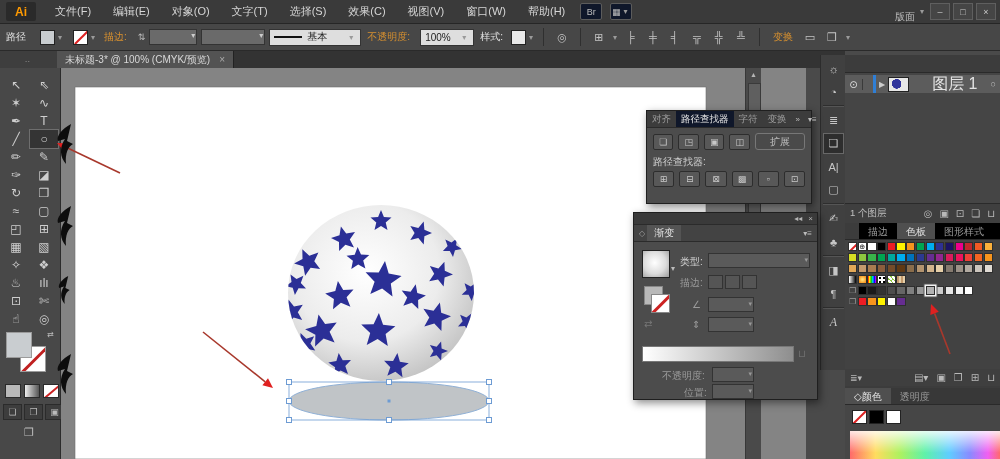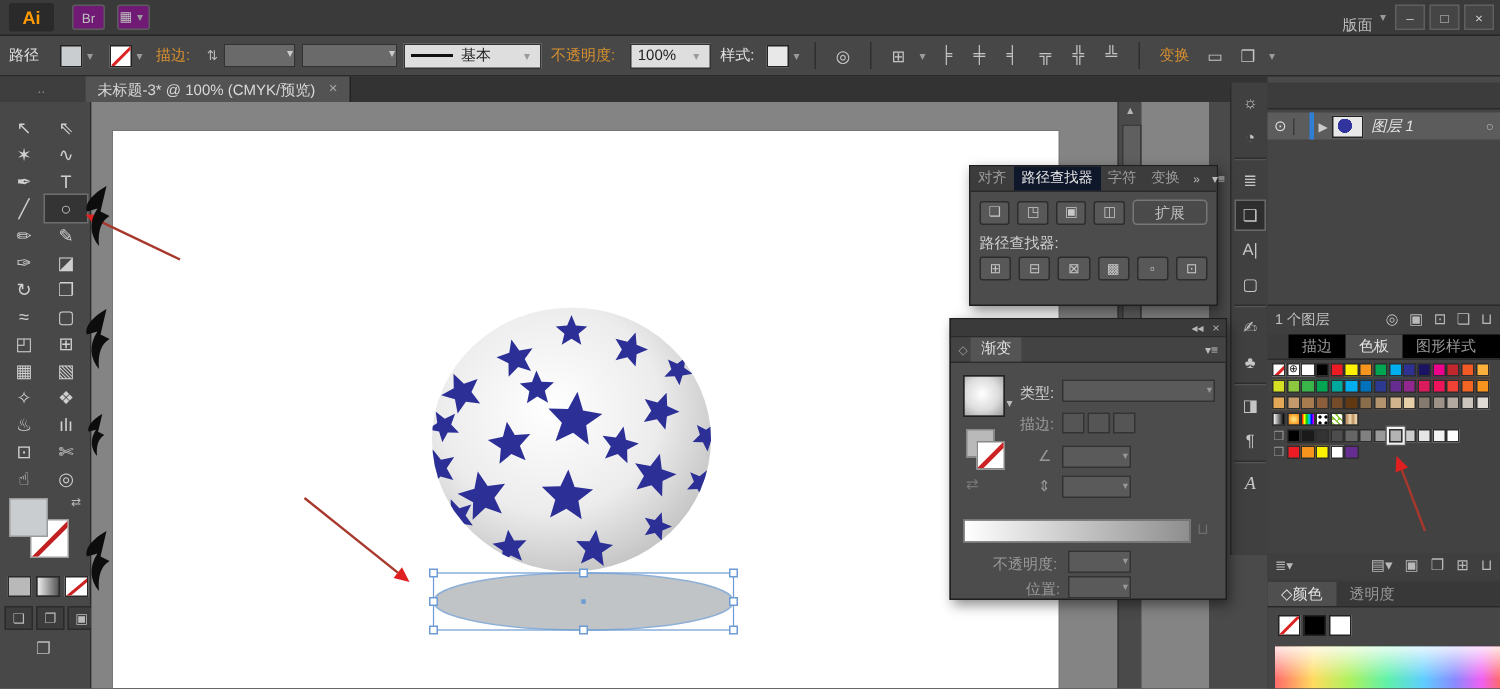--- a/index.html
+++ b/index.html
@@ -6,21 +6,21 @@
   .app{position:relative;width:1000px;height:459px;overflow:hidden;
        font-family:"Liberation Sans","DejaVu Sans",sans-serif;color:#cfcfcf;
        background:#4a4a4a;font-size:11px;-webkit-font-smoothing:antialiased;}
   
   .menubar{position:absolute;left:0;top:0;width:1000px;height:23px;background:#3a3a3a;
            border-bottom:1px solid #262626;display:flex;align-items:center;}
   .ai-logo{width:30px;height:19px;margin:0 8px 0 6px;background:#2a2a2a;color:#ff9a00;
            font-weight:bold;font-size:12px;display:flex;align-items:center;justify-content:center;border-radius:2px;}
   .menu-item{padding:0 11px;line-height:23px;color:#d6d6d6;cursor:default;font-size:11px;}
   .mb-spacer{flex:1;}
-  .mb-btn{min-width:20px;height:15px;margin:0 4px;background:#701a75;border:1px solid #5c5c5c;
+  .mb-btn{min-width:20px;height:15px;margin:0 4px;background:#0f172a;border:1px solid #5c5c5c;
           color:#bdbdbd;font-size:9px;display:flex;align-items:center;justify-content:center;border-radius:2px;}
   .layout-lbl{color:#bdbdbd;font-size:10px;margin:11px 2px 0 10px;}
   .caret{font-size:8px;color:#9a9a9a;margin:0 3px;}
   .win-btn{width:18px;height:15px;border:1px solid #5f5f5f;background:#454545;margin-left:3px;
            display:flex;align-items:center;justify-content:center;font-size:9px;color:#c9c9c9;}
   
   .optionsbar{position:absolute;left:0;top:24px;width:1000px;height:26px;background:#474747;
               border-bottom:1px solid #2a2a2a;display:flex;align-items:center;font-size:10px;}
   .ob-label{margin:0 6px;color:#e0e0e0;}
   .ob-orange{color:#d7902f;}
@@ -114,21 +114,21 @@
   .rp-tabs{display:flex;height:17px;background:#383838;}
   .rtab{padding:0 9px;line-height:17px;color:#999;font-size:10px;}
   .rtab.active{background:#4f4f4f;color:#e3e3e3;}
   .layers-body{position:absolute;left:0;top:17px;width:155px;height:131px;background:#454545;border-top:1px solid #2a2a2a;}
   .layer-row{position:absolute;left:0;top:2px;width:155px;height:18px;background:#5c5c5c;display:flex;align-items:center;}
   .lr-eye{width:17px;text-align:center;color:#ddd;font-size:10px;border-right:1px solid #3a3a3a;}
   .lr-bar{width:3px;height:18px;background:#2f7fd6;margin-left:10px;}
   .lr-exp{color:#ccc;font-size:8px;margin:0 3px;}
   .lr-thumb{width:19px;height:13px;background:#fff;border:1px solid #222;
             background-image:radial-gradient(circle at 40% 45%,#30349c 0 35%,#e8e8e8 36%);}
-  .lr-name{margin-left:5px;color:#e2e2e2;font-size:10px;font-style:italic;}
+  .lr-name{margin-left:23px;color:#e2e2e2;font-size:16px;}
   .lr-target{margin-left:auto;margin-right:4px;color:#bbb;font-size:9px;}
   .layers-footer{position:absolute;left:0;top:148px;width:155px;height:19px;background:#3f3f3f;
                  border-top:1px solid #2a2a2a;display:flex;align-items:center;}
   .lf-status{color:#c0c0c0;font-size:9.5px;margin-left:5px;}
   .lf-icons{margin-left:auto;display:flex;gap:7px;margin-right:5px;}
   .lf-ic{color:#b9b9b9;font-size:10px;}
   .sw-tabs{position:absolute;left:14px;top:168px;width:155px;height:16px;background:#000000;display:flex;}
   .sw-body{position:absolute;left:0;top:184px;width:155px;height:130px;background:#424242;border-top:1px solid #2a2a2a;}
   .sw-row{display:flex;gap:0.5px;margin:1.5px 0 0 3px;}
   .sw{width:9.2px;height:9.5px;border:0.5px solid #2e2e2e;position:relative;box-sizing:border-box;}
@@ -151,20 +151,31 @@
      linear-gradient(to right,#f55 0%,#fd5 16%,#ae5? 0,#9f6 33%,#5fa 50%,#5df 66%,#88f 80%,#f5f 92%,#f55 100%);}
   .anno-svg{position:absolute;left:0;top:0;z-index:50;pointer-events:none;}
 </style>
 </head>
 <body>
 
 <div class="app">
 
   <div class="menubar">
     <div class="ai-logo">Ai</div>
+    <div id="menu-items" style="display:flex;">
+        <div class="menu-item">文件(F)</div>
+        <div class="menu-item">编辑(E)</div>
+        <div class="menu-item">对象(O)</div>
+        <div class="menu-item">文字(T)</div>
+        <div class="menu-item">选择(S)</div>
+        <div class="menu-item">效果(C)</div>
+        <div class="menu-item">视图(V)</div>
+        <div class="menu-item">窗口(W)</div>
+        <div class="menu-item">帮助(H)</div>
+      </div>
     <div class="mb-btn">Br</div>
     <div class="mb-btn">
       <span>▦</span>
         <span class="caret">▾</span>
     </div>
     <div class="mb-spacer"></div>
     <span class="layout-lbl">版面</span>
     <span class="caret">▾</span>
     <div id="win-controls" style="display:flex;margin-right:4px;">
         <div class="win-btn">–</div>

